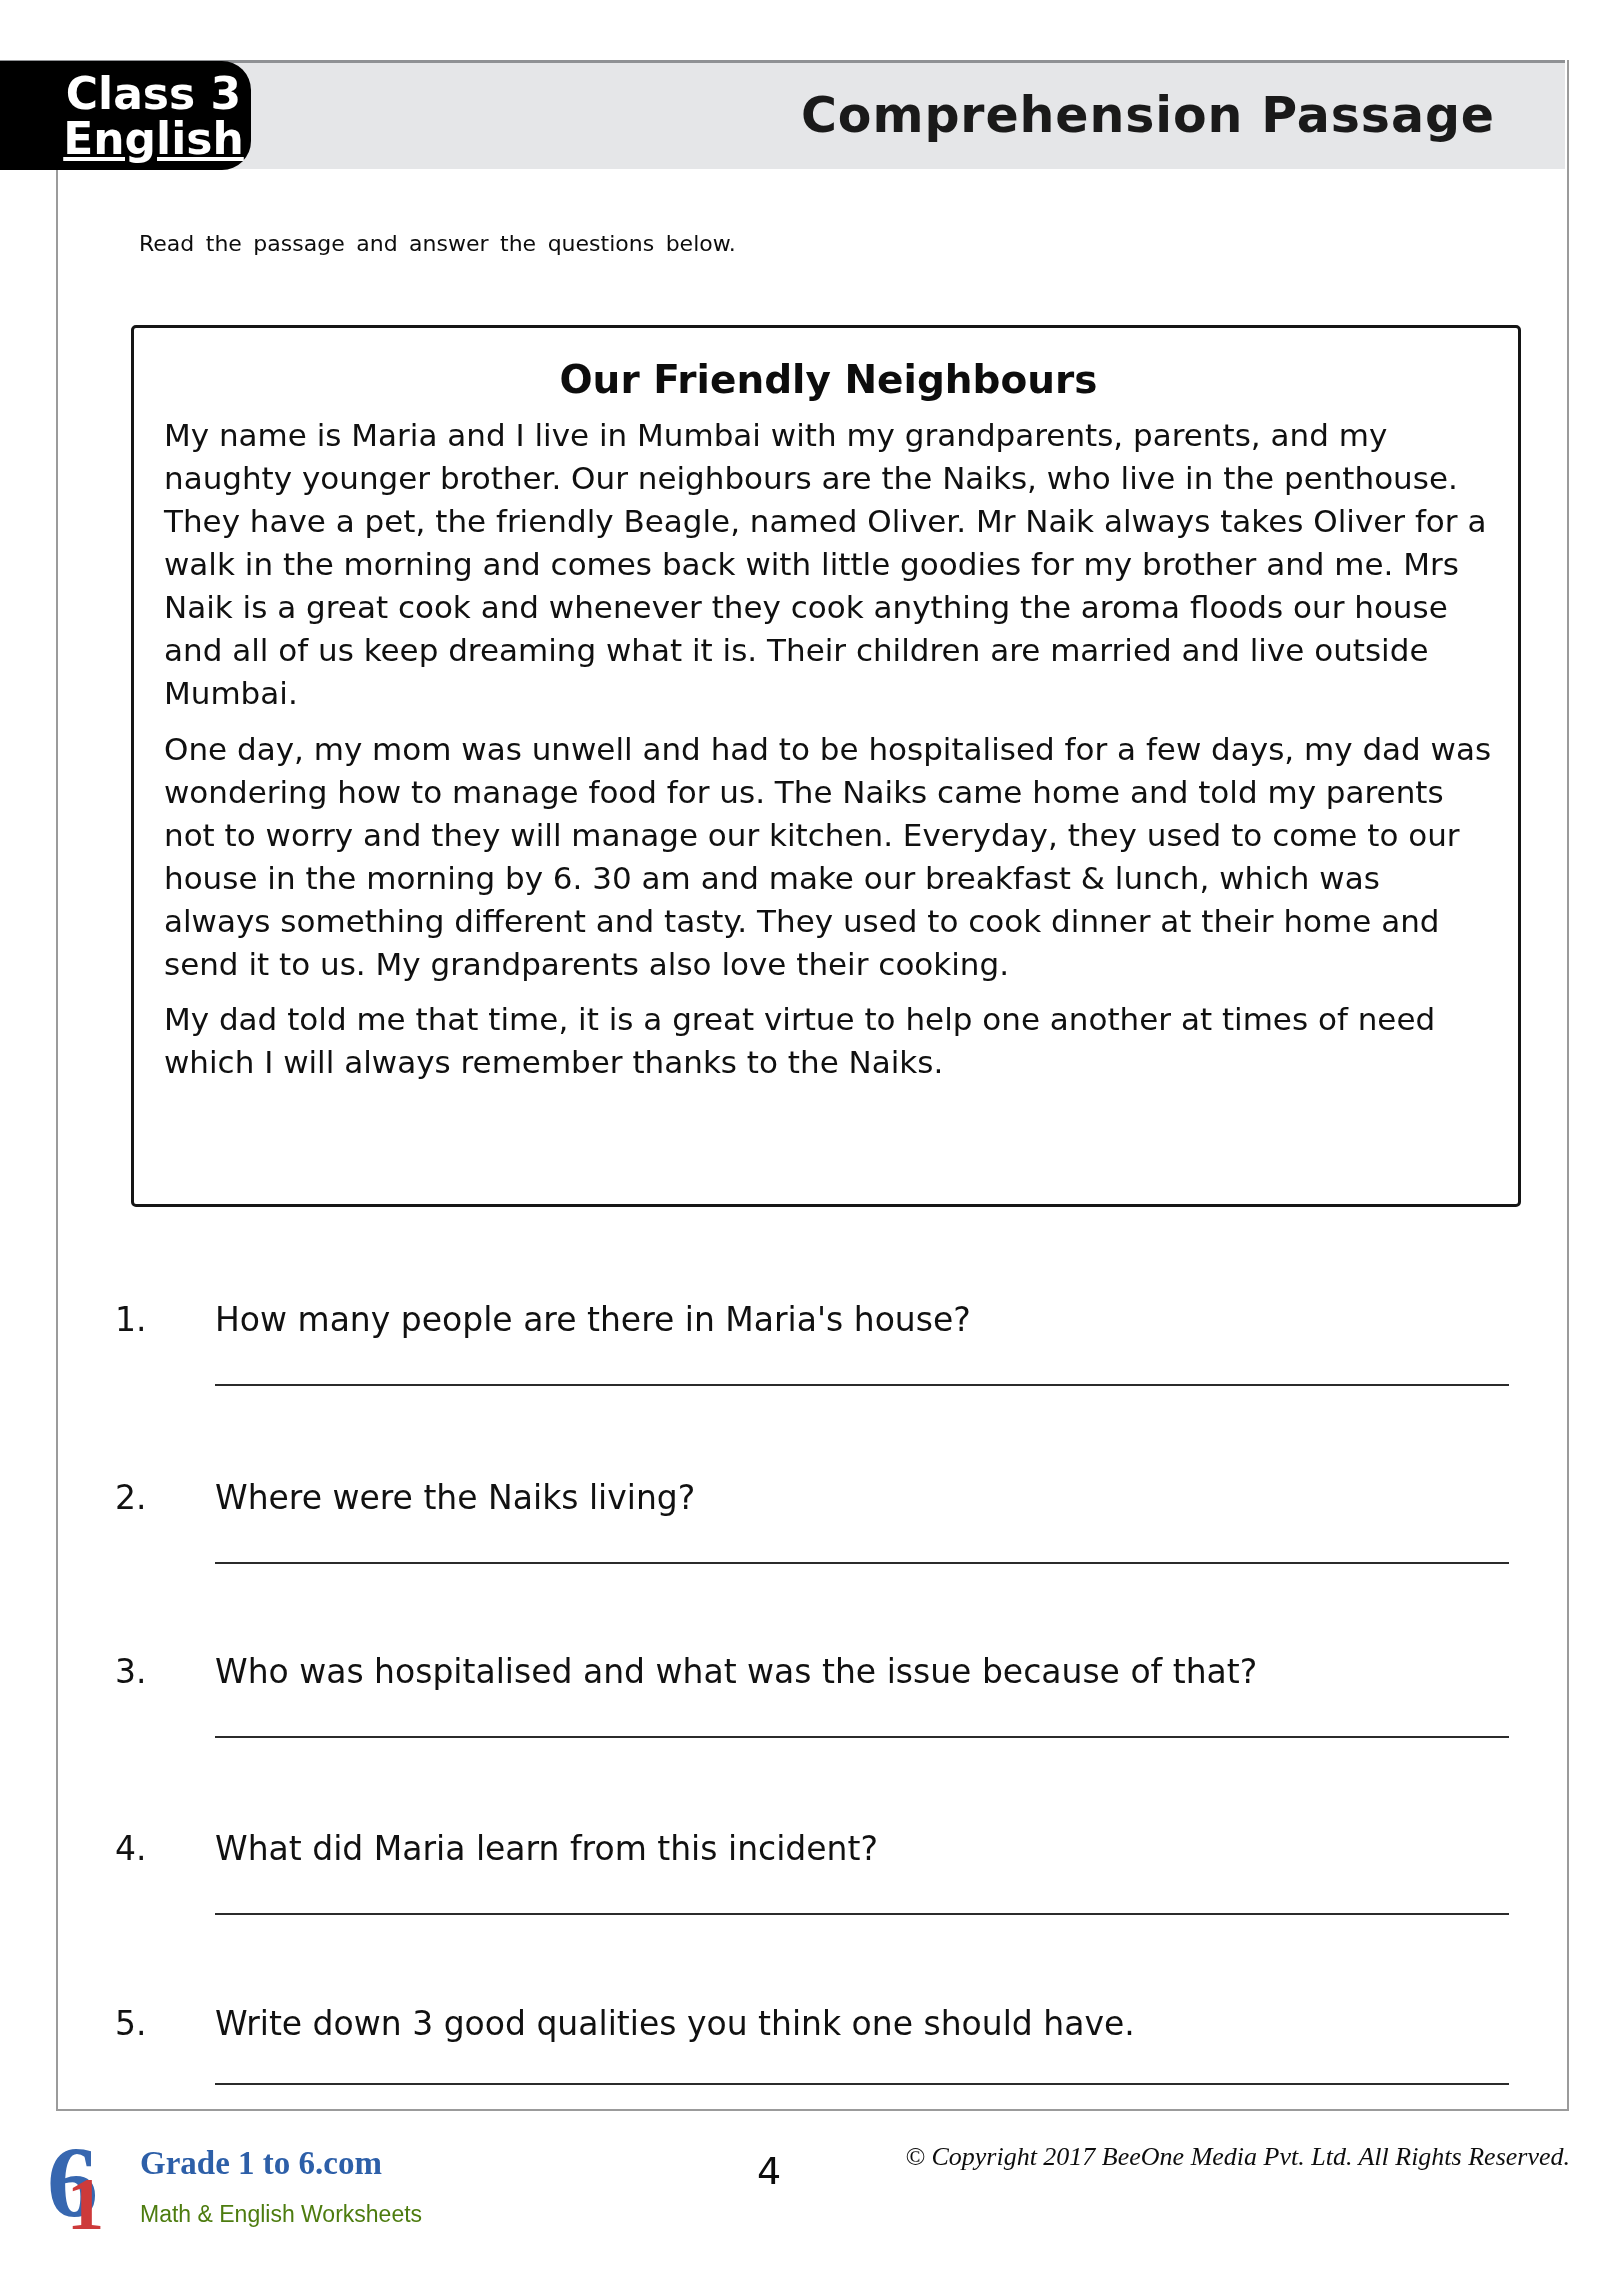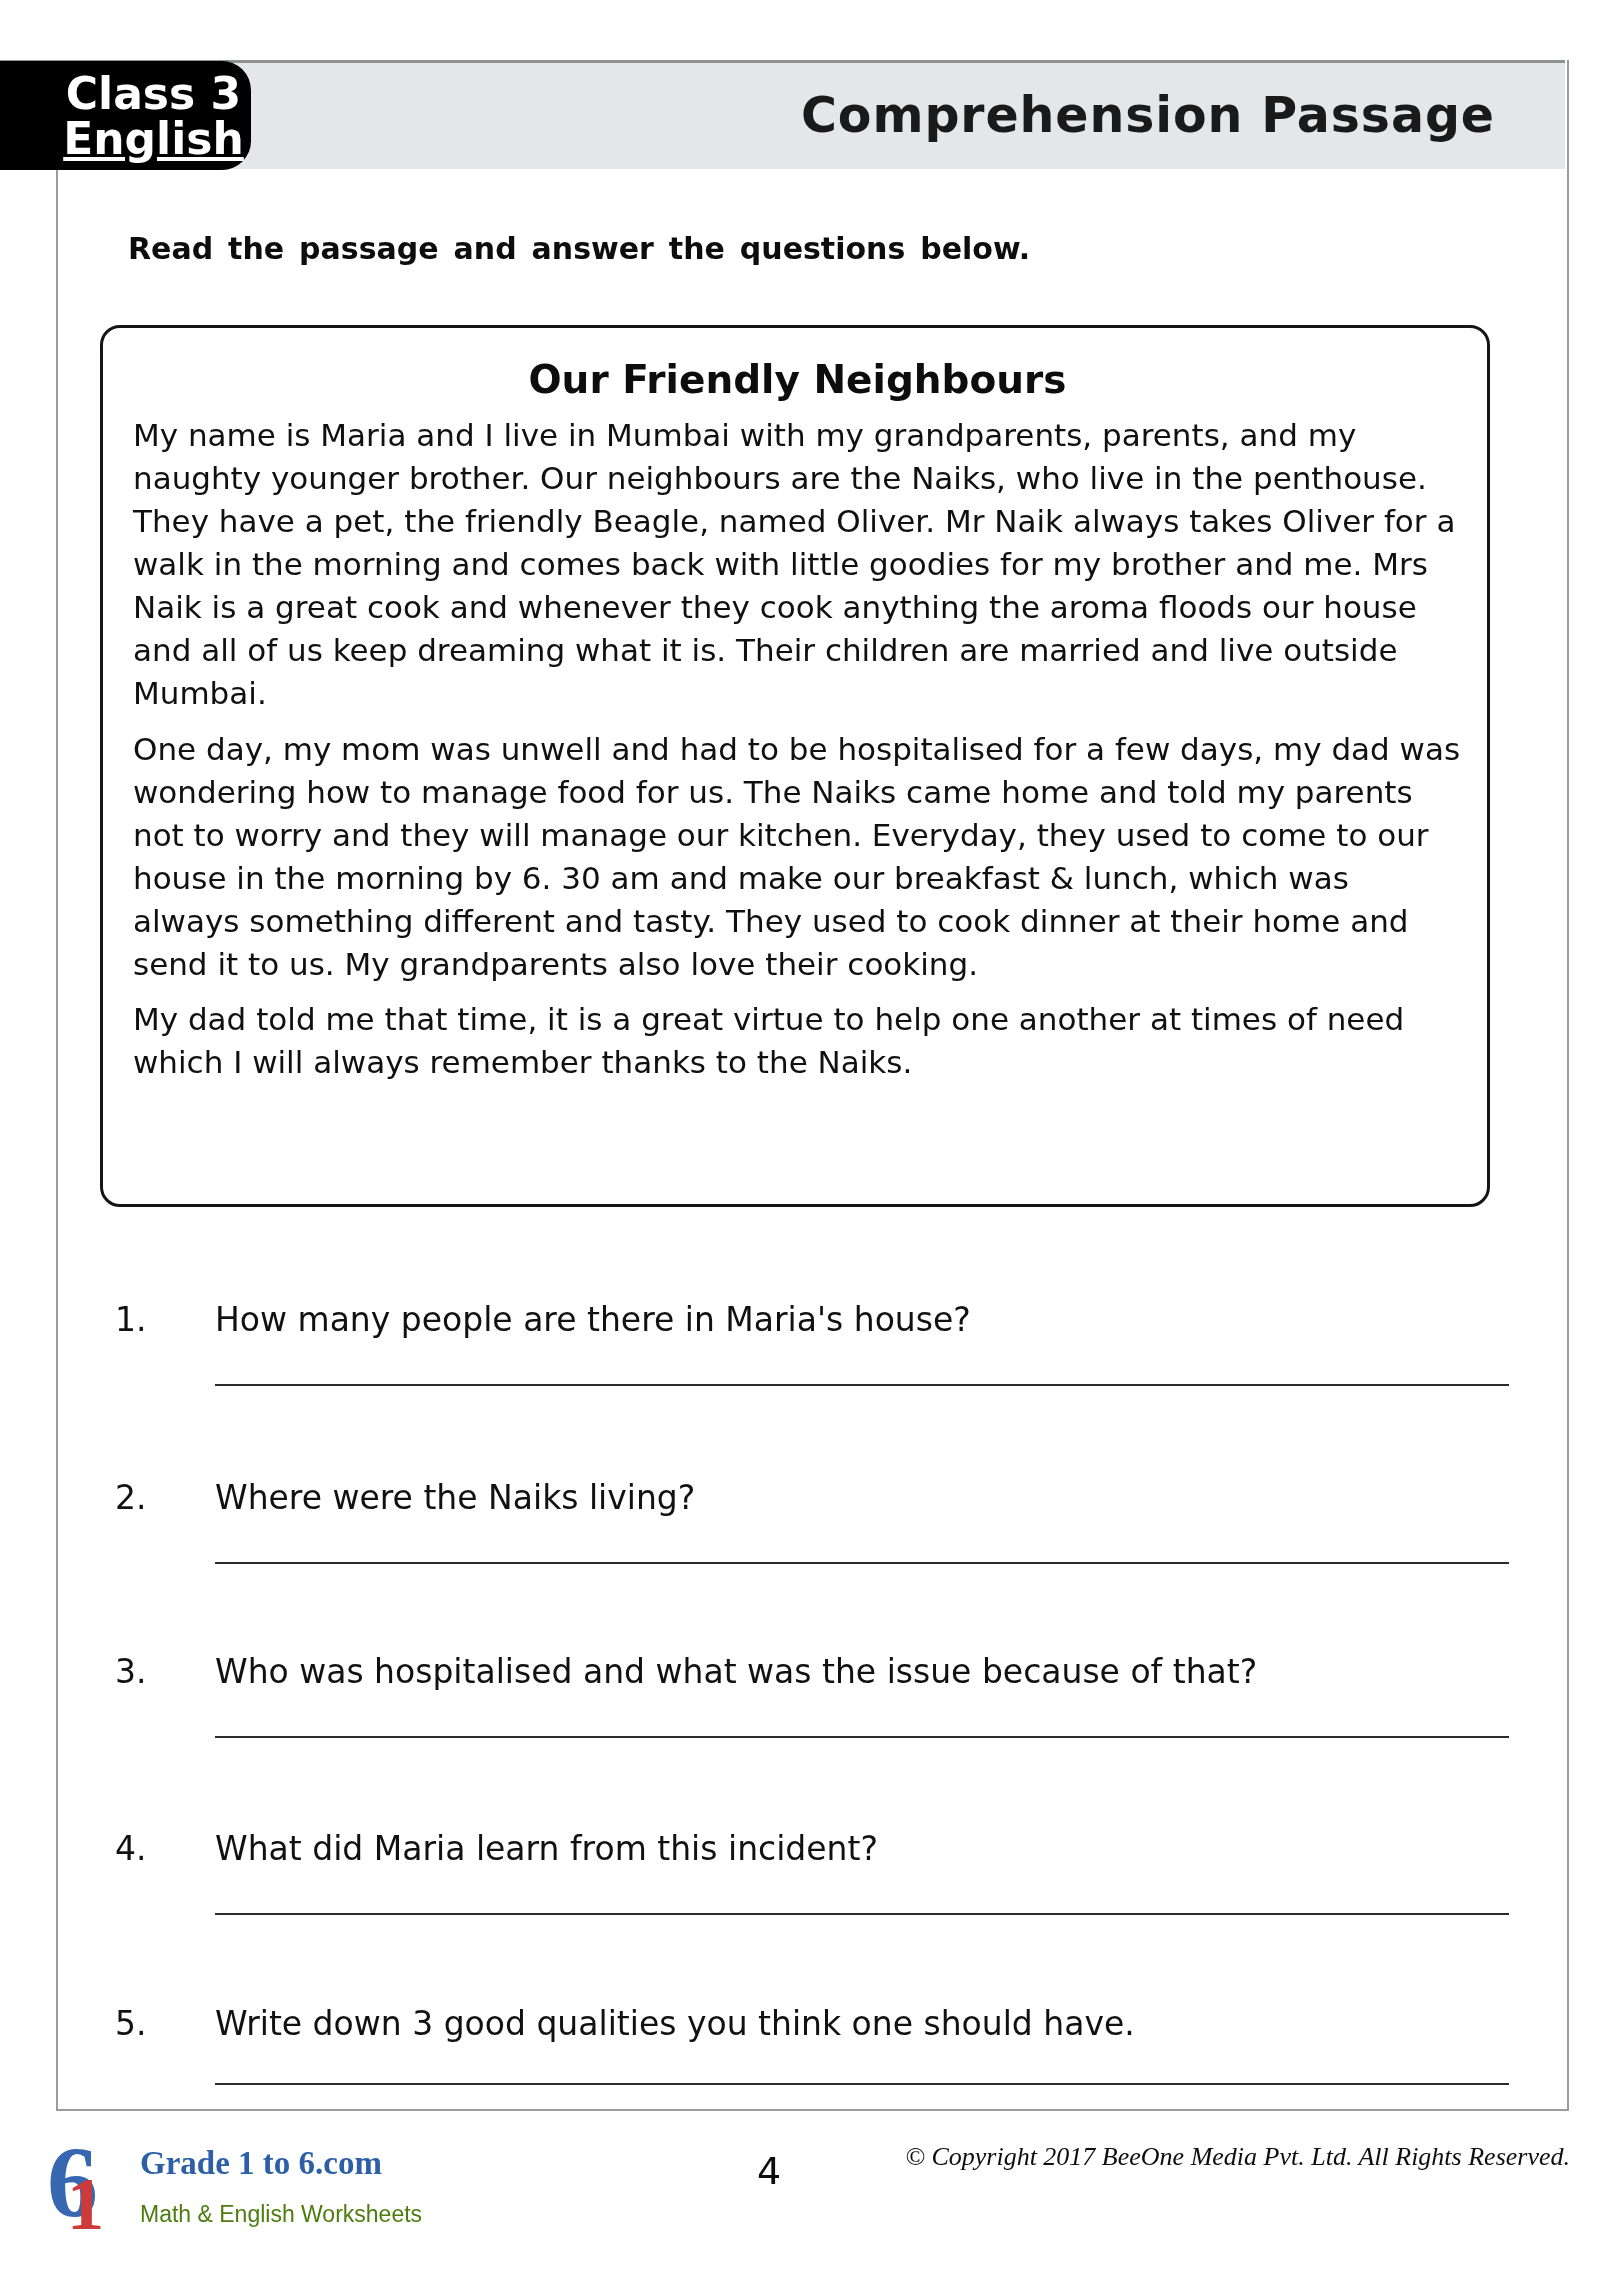--- a/index.html
+++ b/index.html
@@ -27,28 +27,28 @@
   
   .badge{
     position:absolute;left:0;top:61px;width:251px;height:109px;background:#000;
     border-radius:0 29px 29px 0;display:flex;flex-direction:column;justify-content:center;
     align-items:center;padding-left:56px;box-sizing:border-box;
   }
   .badge span{color:#fff;font-weight:bold;font-size:44px;line-height:45px;}
   .badge .u{text-decoration:underline;}
 
   .instruction{
-    position:absolute;left:128px;top:231px;font-size:30px;font-weight:bold;
+    position:absolute;left:139px;top:231px;font-size:22px;font-weight:normal;
     word-spacing:4.5px;color:#0d0d0d;
   }
 
   
   .passage-box{
-    position:absolute;left:100px;top:325px;width:1390px;height:882px;
-    border:3.6px solid #151515;border-radius:20px;box-sizing:border-box;
+    position:absolute;left:131px;top:325px;width:1390px;height:882px;
+    border:3.6px solid #151515;border-radius:5px;box-sizing:border-box;
     padding:16px 25px 0 30px;background:#fff;
   }
   .passage-title{
     text-align:center;font-size:39px;font-weight:bold;margin:12.5px 0 7.2px 0;color:#0d0d0d;
   }
   .passage-box p{
     font-size:31px;line-height:43px;margin:12.5px 0 0 0;color:#101010;
   }
 
   

